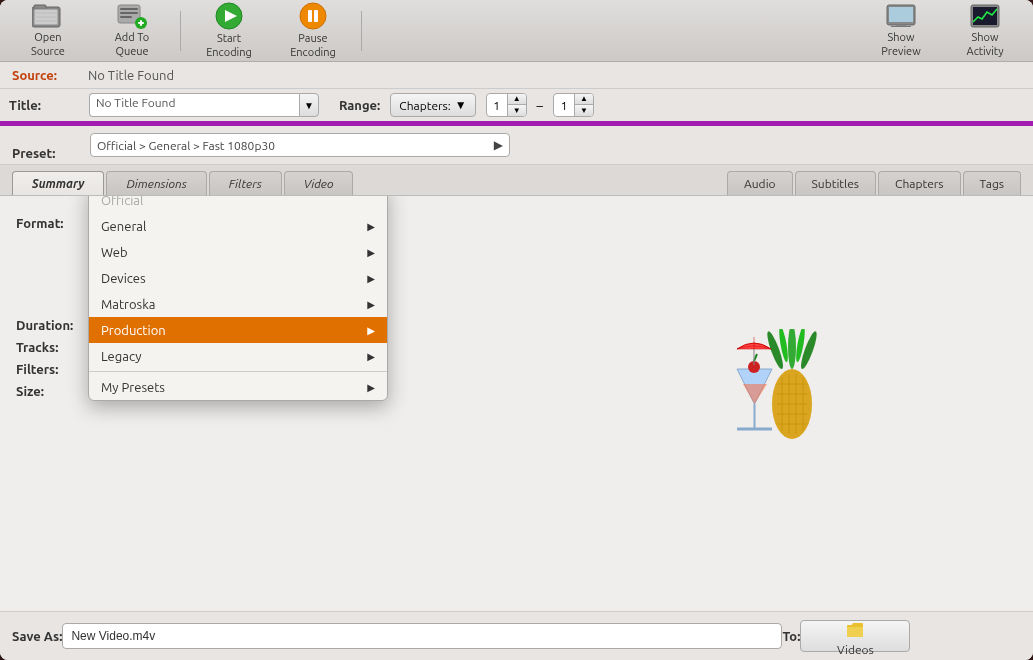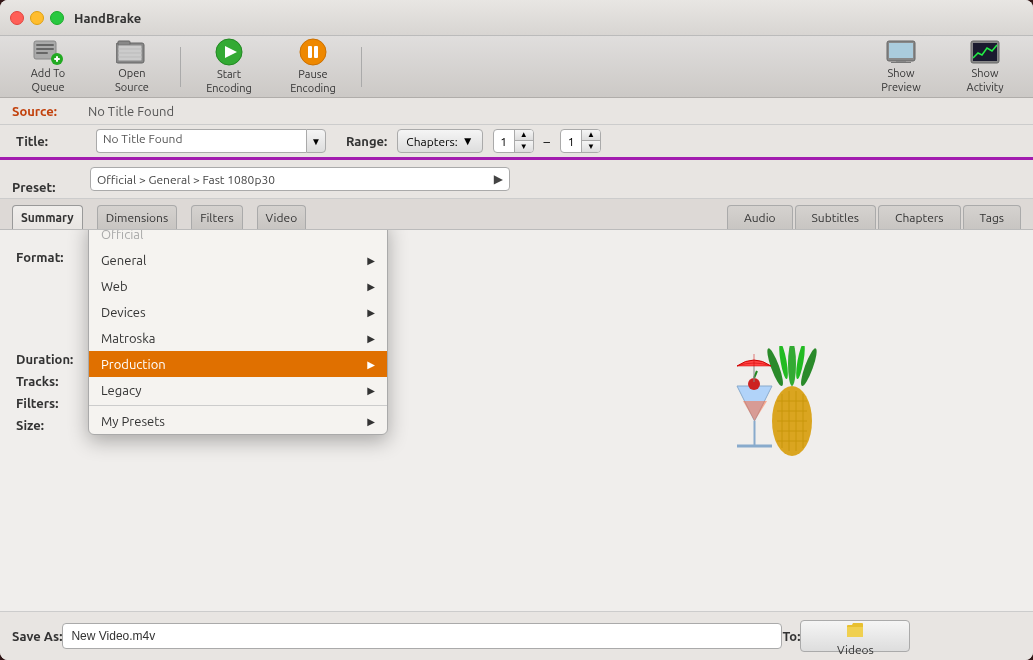--- a/index.html
+++ b/index.html
@@ -102,25 +102,25 @@
       align-items: center;
       border-bottom: 1px solid #ccc;
       flex-shrink: 0;
     }
     .source-bar label { font-weight: bold; margin-right: 6px; color: #c2410c; }
     .source-bar span { color: #555; }
 
     
     .title-row {
       background: #e8e5e2;
-      padding: 4px 16px;
+      padding: 4px 9px;
       display: flex;
       align-items: center;
       gap: 10px;
-      border-bottom: 3px solid #a21caf;
+      border-bottom: 5px solid #a21caf;
       flex-shrink: 0;
     }
     .title-row label { font-weight: bold; color: #333; }
     .title-select {
       display: flex;
       align-items: center;
       gap: 0;
     }
     .title-input {
       background: white;
@@ -221,29 +221,30 @@
 
     
     .tabs-bar {
       background: #ddd9d6;
       display: flex;
       padding: 6px 12px 0;
       border-bottom: 1px solid #bbb;
       flex-shrink: 0;
     }
     .tab {
-      padding: 5px 8px;
+      padding: 5px 19px;
       background: linear-gradient(to bottom, #d5d2cf, #c8c5c2);
       border: 1px solid #aaa;
       border-bottom: none;
       border-radius: 4px 4px 0 0;
       cursor: pointer;
       font-size: 12px;
       color: #333;
-      margin-right: 14px;
+      margin-right: 2px;
+      font-style: italic;
     }
     .tab.active {
       background: linear-gradient(to bottom, #f0eeec, #e8e5e2);
       border-color: #999;
       font-weight: bold;
     }
     .tab-spacer {
       flex: 1;
     }
     .tab-right {
@@ -426,59 +427,51 @@
     .menu-arrow { font-size: 10px; }
 
     
     svg { display: block; }
   </style>
 </head>
 <body>
 
 <div class="window">
 
-  <div class="titlebar">
-    <div class="window-controls">
-      <span class="wc wc-close"></span>
-      <span class="wc wc-min"></span>
-      <span class="wc wc-max"></span>
-    </div>
-    <span class="titlebar-title">HandBrake</span>
-  </div>
 
   <div class="toolbar">
+    <div class="toolbar-btn">
+      <span class="btn-icon icon-open">
+        <svg width="32" height="26" viewBox="0 0 32 26">
+          <rect x="0" y="4" width="28" height="20" rx="2" fill="#888" stroke="#666" stroke-width="1"></rect>
+          <rect x="2" y="2" width="12" height="4" rx="1" fill="#888" stroke="#666" stroke-width="1"></rect>
+          <rect x="2" y="6" width="24" height="16" rx="1" fill="#ccc" stroke="#888" stroke-width="1"></rect>
+          <line x1="2" y1="10" x2="26" y2="10" stroke="#bbb" stroke-width="1"></line>
+          <line x1="2" y1="14" x2="26" y2="14" stroke="#bbb" stroke-width="1"></line>
+          <line x1="2" y1="18" x2="26" y2="18" stroke="#bbb" stroke-width="1"></line>
+        </svg>
+      </span>
+      <span class="btn-label">Open<br>Source</span>
+    </div>
+
     <div class="toolbar-btn">
       <span class="btn-icon icon-add">
         <svg width="30" height="26" viewBox="0 0 30 26">
           <rect x="1" y="2" width="22" height="18" rx="2" fill="#aaa" stroke="#888" stroke-width="1"></rect>
           <rect x="3" y="5" width="18" height="2" rx="1" fill="#666"></rect>
           <rect x="3" y="9" width="18" height="2" rx="1" fill="#666"></rect>
           <rect x="3" y="13" width="12" height="2" rx="1" fill="#666"></rect>
           <circle cx="24" cy="20" r="6" fill="#22aa22"></circle>
           <rect x="21" y="19" width="6" height="2" rx="1" fill="white"></rect>
           <rect x="23" y="17" width="2" height="6" rx="1" fill="white"></rect>
         </svg>
       </span>
       <span class="btn-label">Add To<br>Queue</span>
     </div>
 
-    <div class="toolbar-btn">
-      <span class="btn-icon icon-open">
-        <svg width="32" height="26" viewBox="0 0 32 26">
-          <rect x="0" y="4" width="28" height="20" rx="2" fill="#888" stroke="#666" stroke-width="1"></rect>
-          <rect x="2" y="2" width="12" height="4" rx="1" fill="#888" stroke="#666" stroke-width="1"></rect>
-          <rect x="2" y="6" width="24" height="16" rx="1" fill="#ccc" stroke="#888" stroke-width="1"></rect>
-          <line x1="2" y1="10" x2="26" y2="10" stroke="#bbb" stroke-width="1"></line>
-          <line x1="2" y1="14" x2="26" y2="14" stroke="#bbb" stroke-width="1"></line>
-          <line x1="2" y1="18" x2="26" y2="18" stroke="#bbb" stroke-width="1"></line>
-        </svg>
-      </span>
-      <span class="btn-label">Open<br>Source</span>
-    </div>
-
     <div class="toolbar-sep"></div>
 
     <div class="toolbar-btn">
       <span class="btn-icon icon-start">
         <svg width="28" height="28" viewBox="0 0 28 28">
           <circle cx="14" cy="14" r="13" fill="#33aa33" stroke="#228822" stroke-width="1"></circle>
           <polygon points="10,8 22,14 10,20" fill="white"></polygon>
         </svg>
       </span>
       <span class="btn-label">Start<br>Encoding</span>

